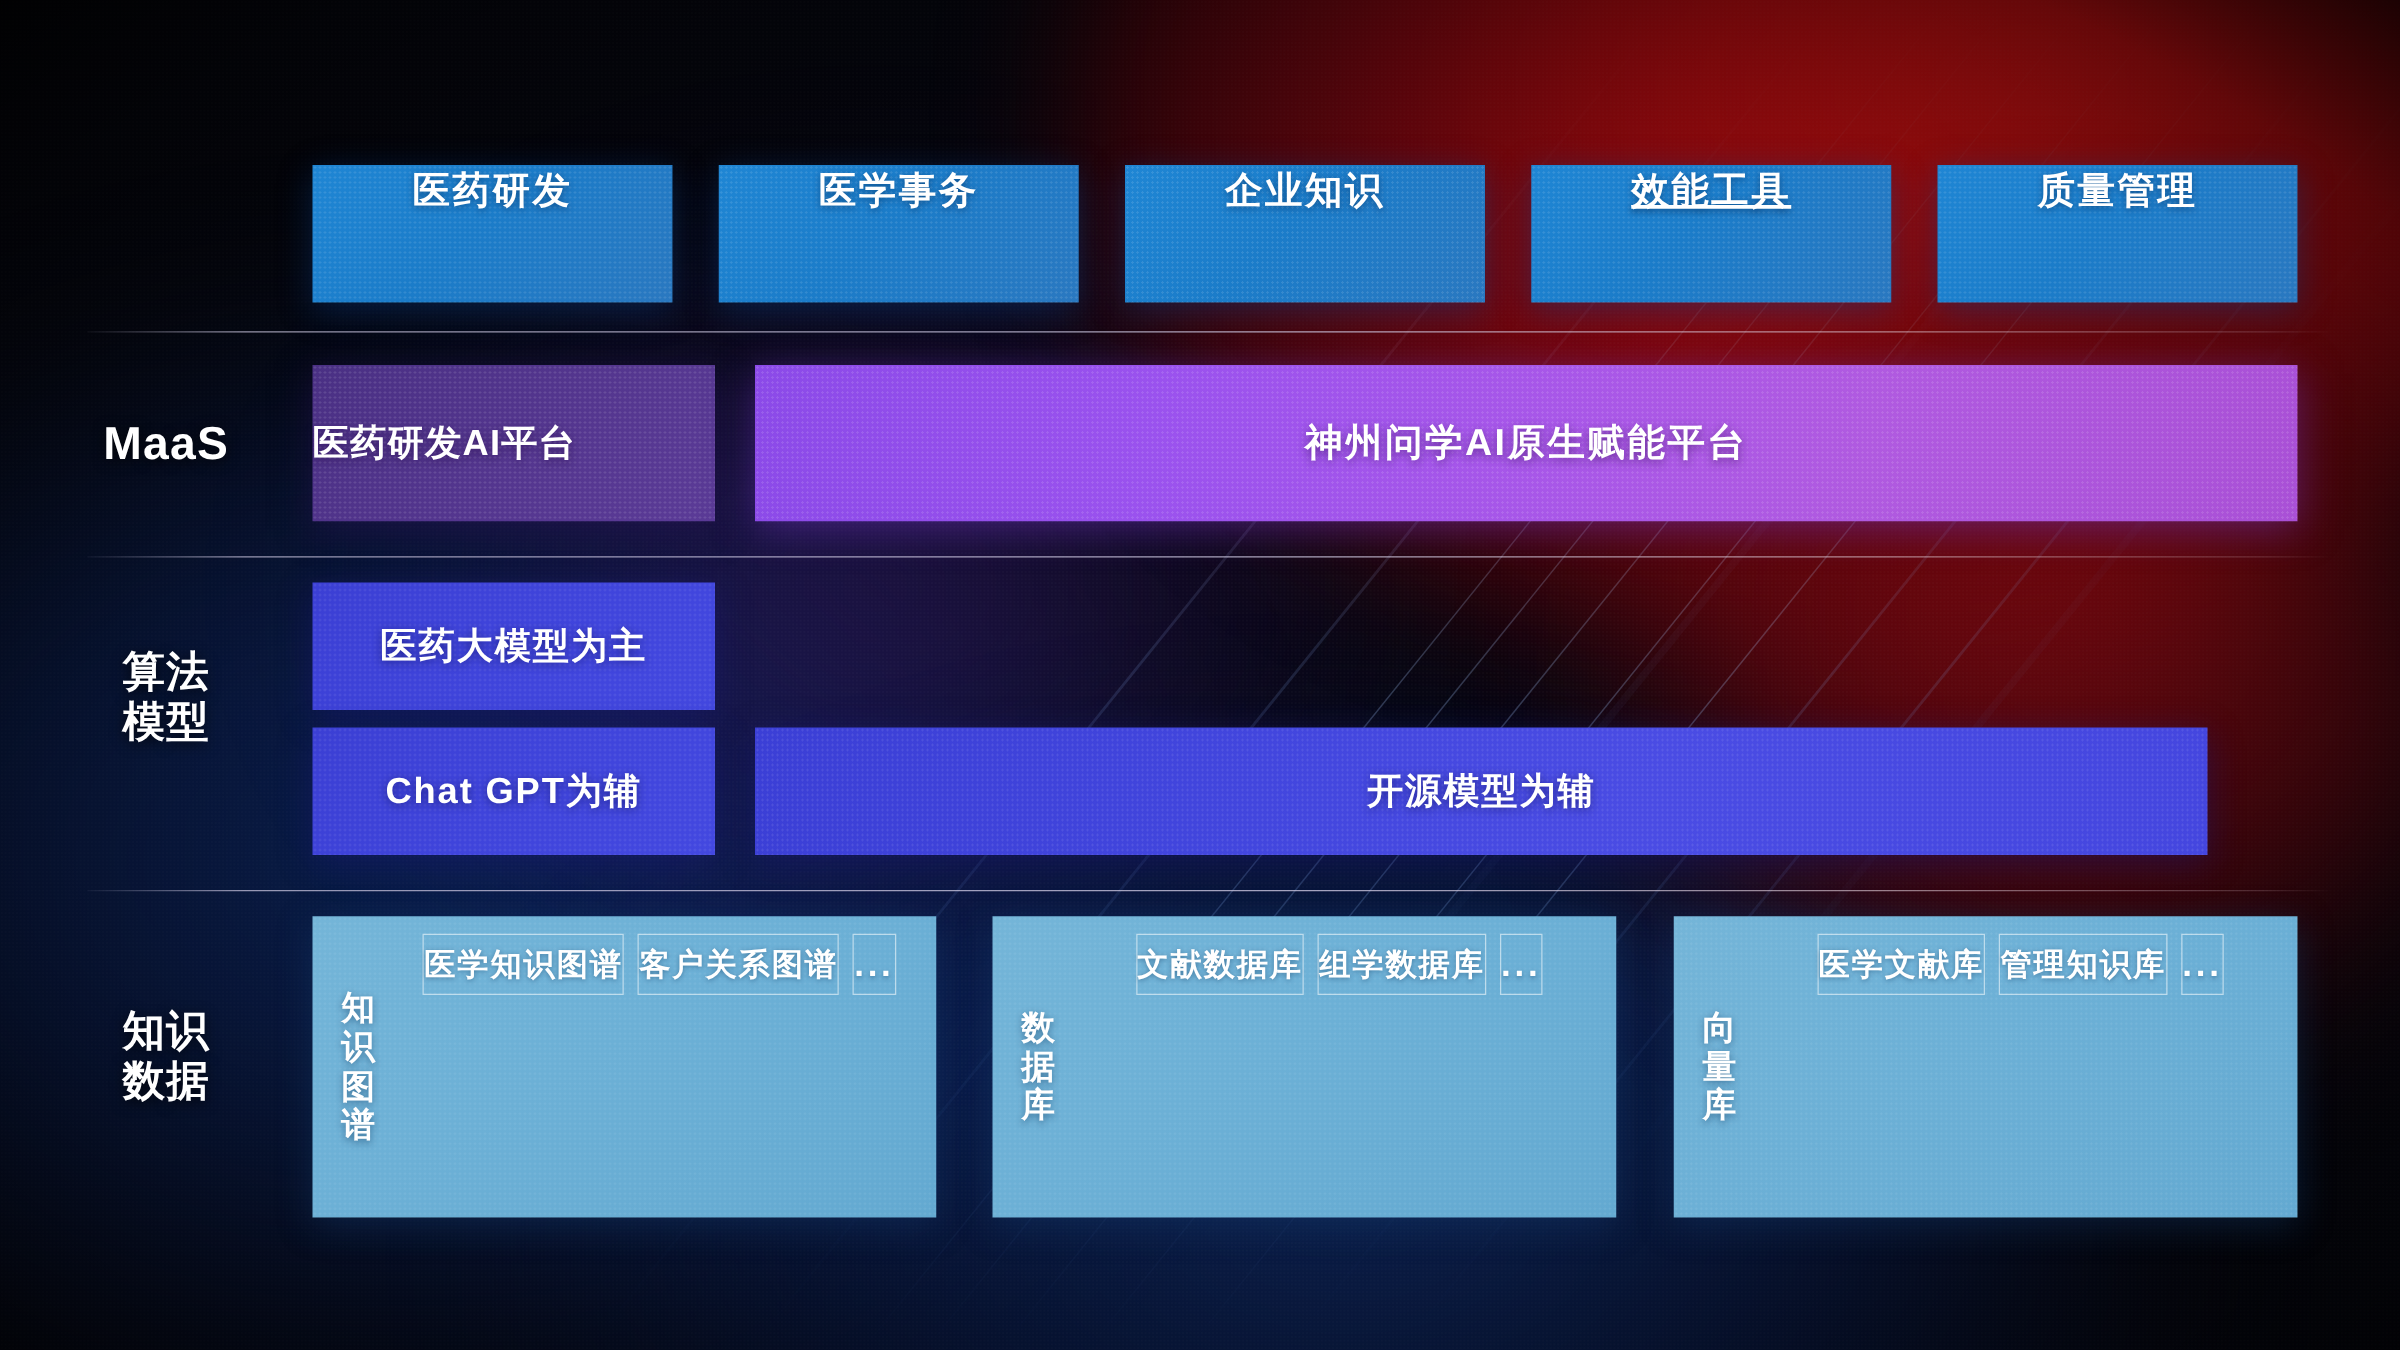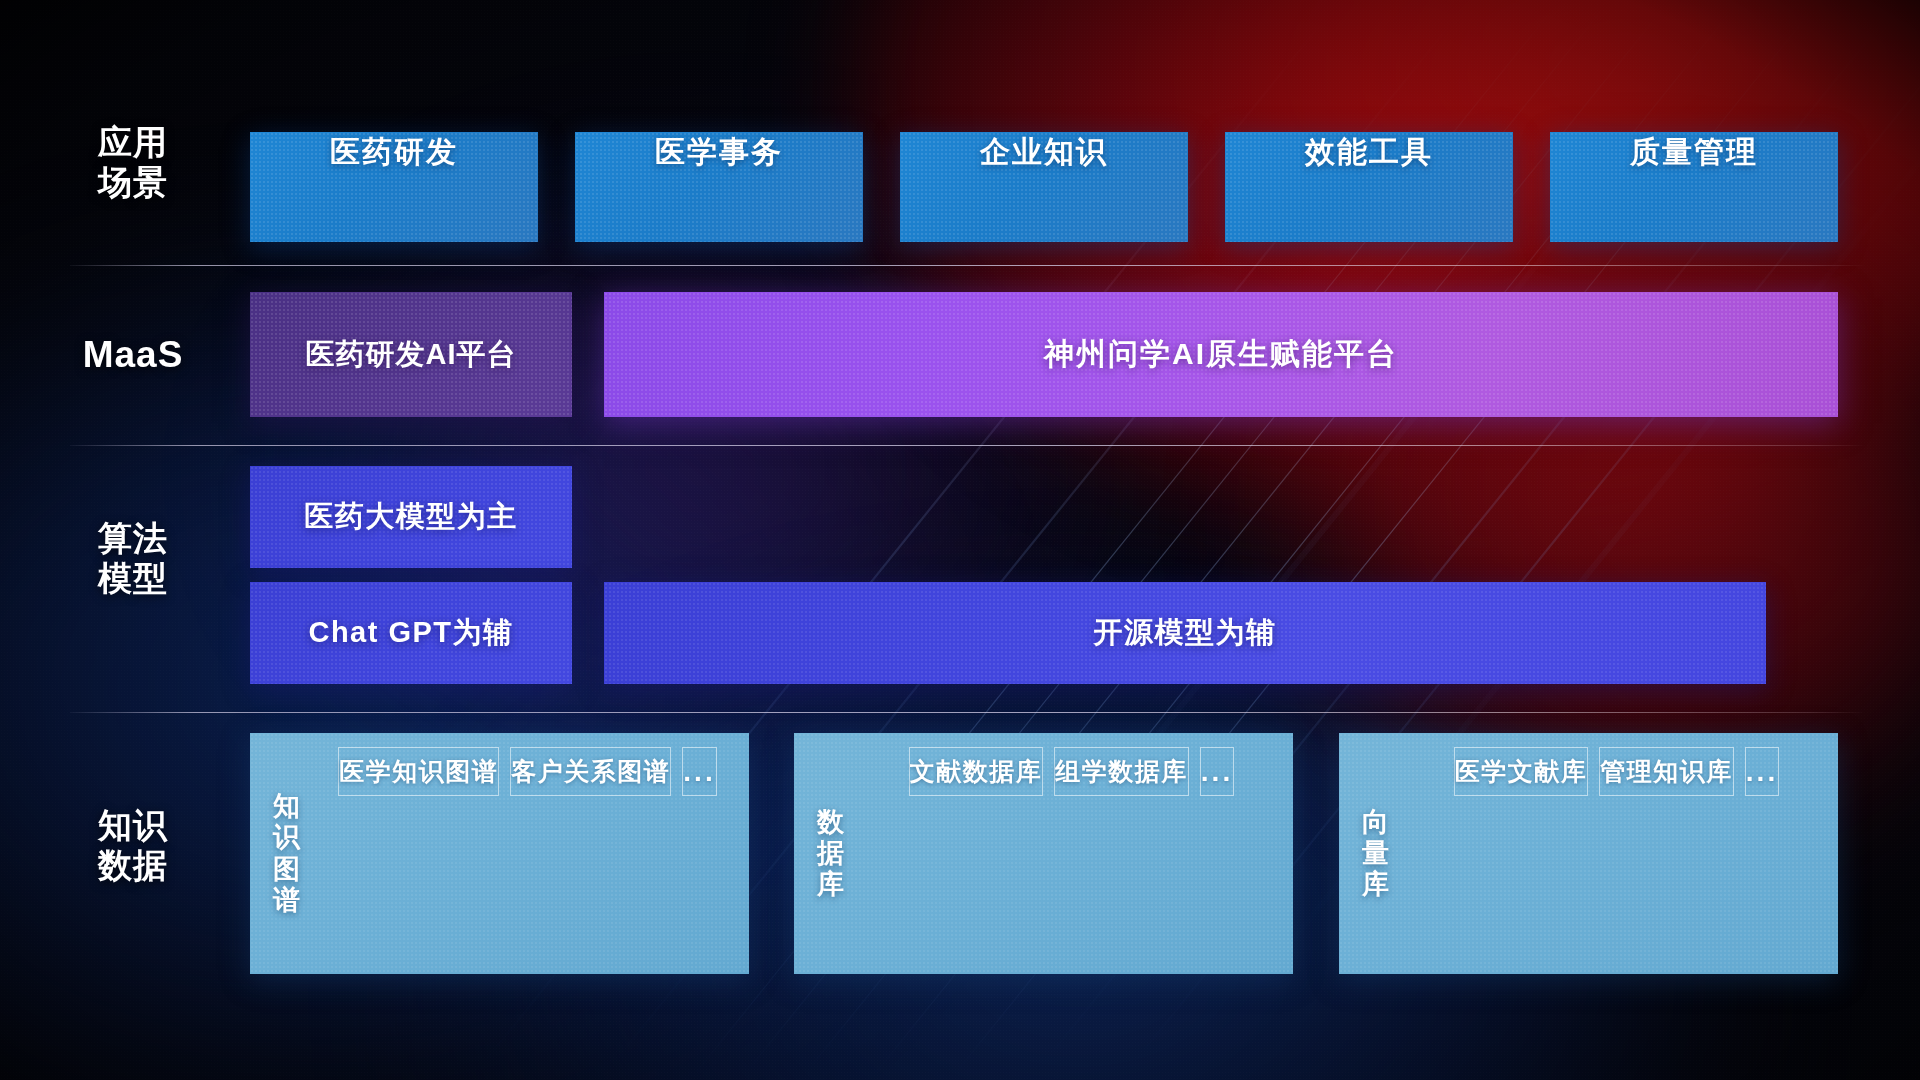--- a/index.html
+++ b/index.html
@@ -74,21 +74,21 @@
     position:absolute;inset:0;opacity:.30;pointer-events:none;
     background-image:radial-gradient(rgba(255,255,255,.35) .8px, transparent .9px);
     background-size:4px 4px;
   }
   .app-box span{position:relative;z-index:2;text-shadow:0 2px 6px rgba(0,30,70,.45);}
 
   
   .maas-left{
     position:absolute;
     background:linear-gradient(135deg,#4a3084 0%,#54368f 55%,#5b3b97 100%);
-    display:flex;align-items:center;justify-content:center;
+    display:flex;align-items:center;justify-content:flex-start;
     color:#fff;font-size:29px;font-weight:bold;letter-spacing:1px;
     box-shadow:0 6px 26px rgba(40,20,90,.5);
   }
   .maas-right{
     position:absolute;
     background:linear-gradient(100deg,#8b4ae8 0%,#9a52ee 26%,#a857e8 52%,#b05ae0 72%,#a950d6 100%);
     display:flex;align-items:center;justify-content:center;
     color:#fff;font-size:30px;font-weight:bold;letter-spacing:2px;
     box-shadow:0 6px 30px rgba(110,50,190,.5);
   }
@@ -190,38 +190,34 @@
       <path d="M 1180 1080 L 2050 0"></path>
       <path d="M 880 1080 L 1750 0"></path>
     </g>
   </svg>
   <div class="noise"></div>
   <div class="vignette"></div>
 </div>
 
 <div id="page">
 
-  <div class="tier-label" style="left:72px;top:122px;width:122px;font-size:34px;">
-    <div>应用</div>
-    <div>场景</div>
-  </div>
 
   <div class="app-box" style="left:250px;top:132px;width:288px;height:110px;">
     <div class="dots"></div>
     <span>医药研发</span>
   </div>
   <div class="app-box" style="left:575px;top:132px;width:288px;height:110px;">
     <div class="dots"></div>
     <span>医学事务</span>
   </div>
   <div class="app-box" style="left:900px;top:132px;width:288px;height:110px;">
     <div class="dots"></div>
     <span>企业知识</span>
   </div>
-  <div class="app-box" style="left:1225px;top:132px;width:288px;height:110px;">
+  <div class="app-box" style="left:1225px;top:132px;width:288px;height:110px;text-decoration:underline;">
     <div class="dots"></div>
     <span>效能工具</span>
   </div>
   <div class="app-box" style="left:1550px;top:132px;width:288px;height:110px;">
     <div class="dots"></div>
     <span>质量管理</span>
   </div>
 
   <div class="sep" style="top:265px;"></div>
 

